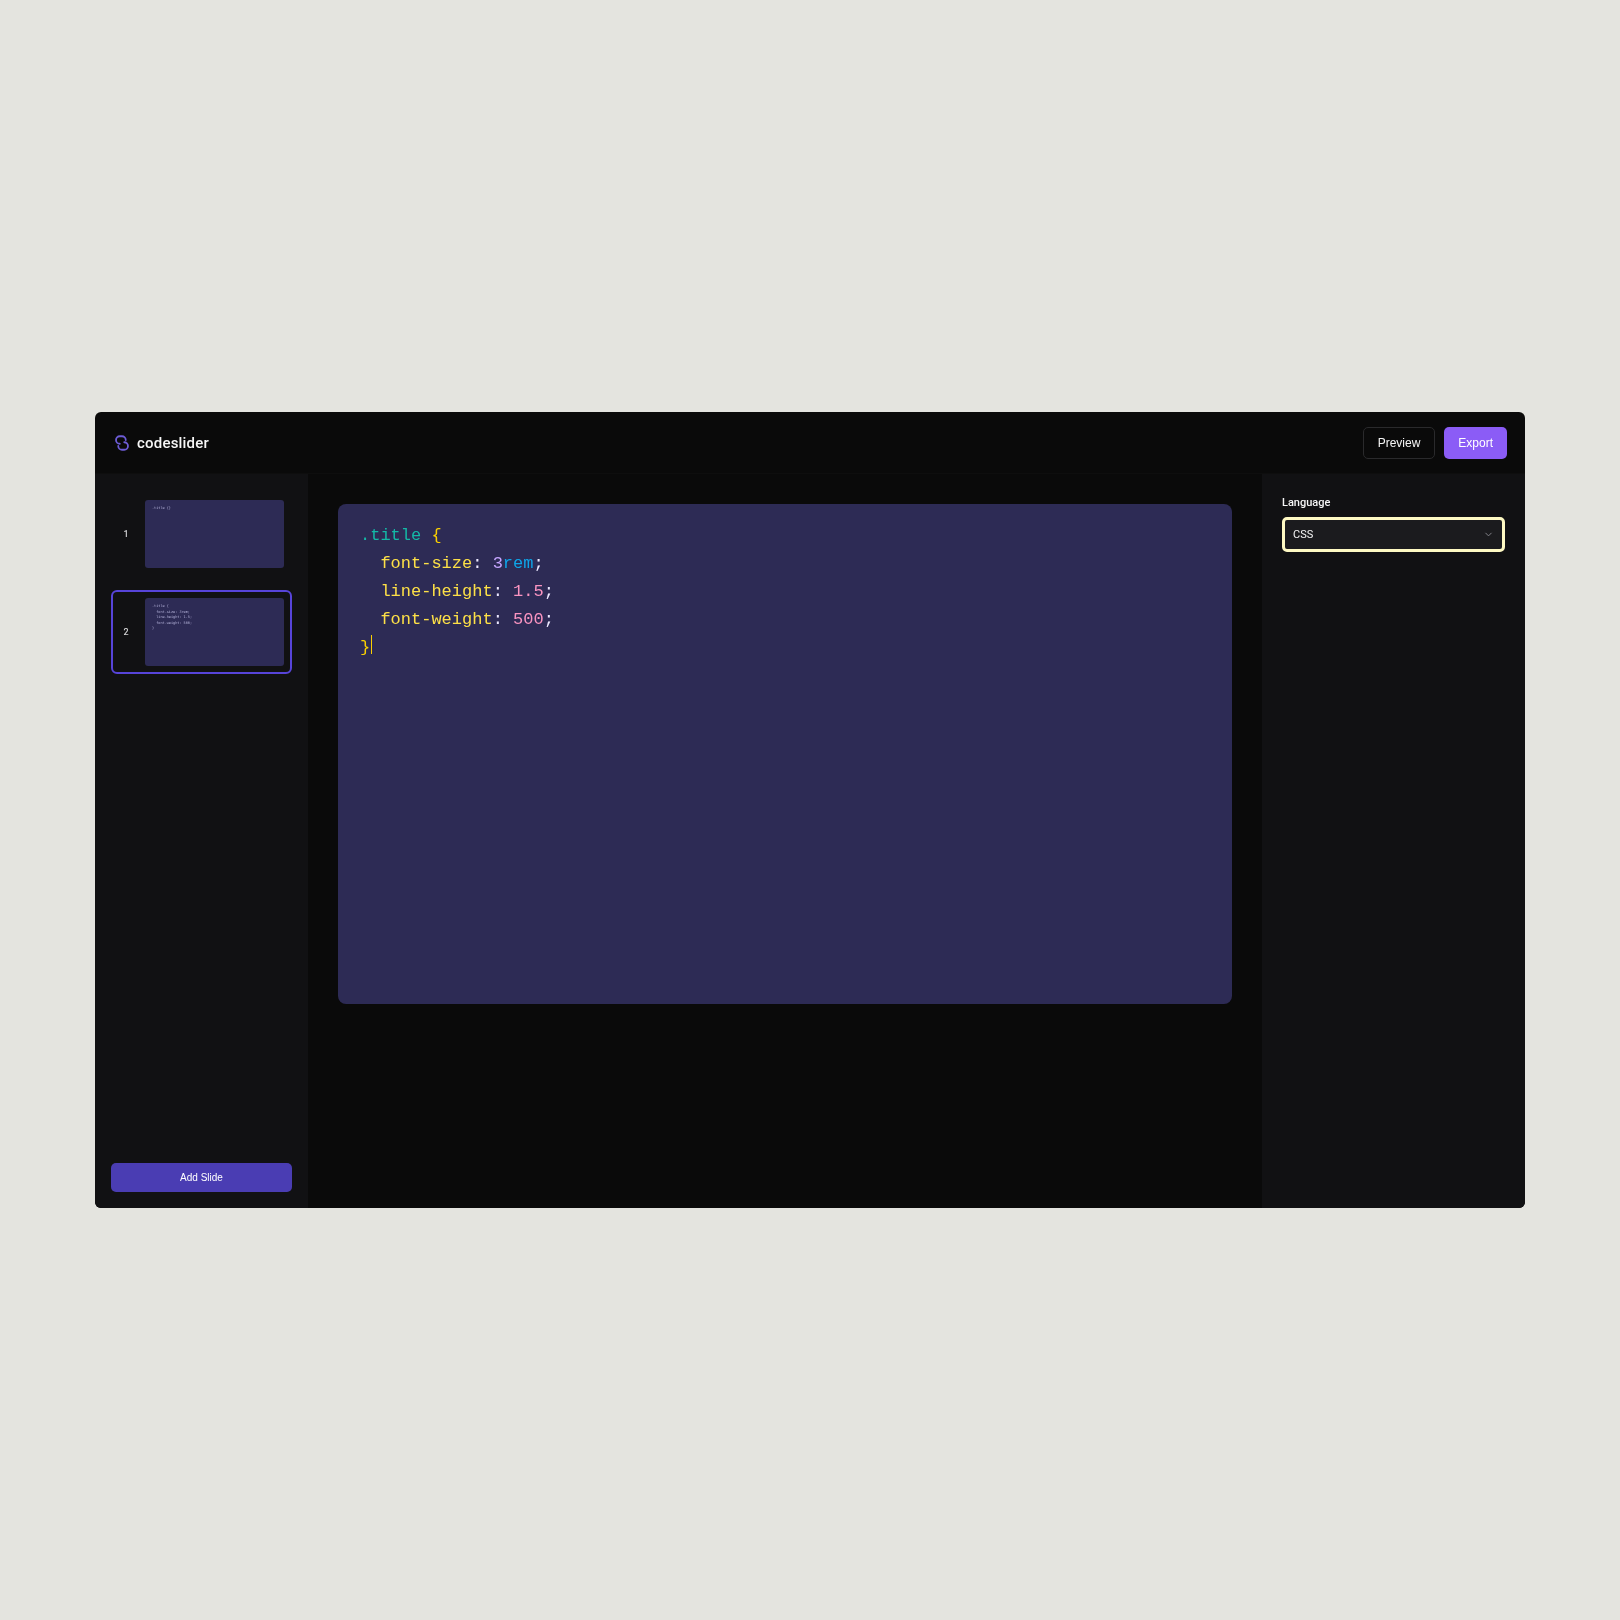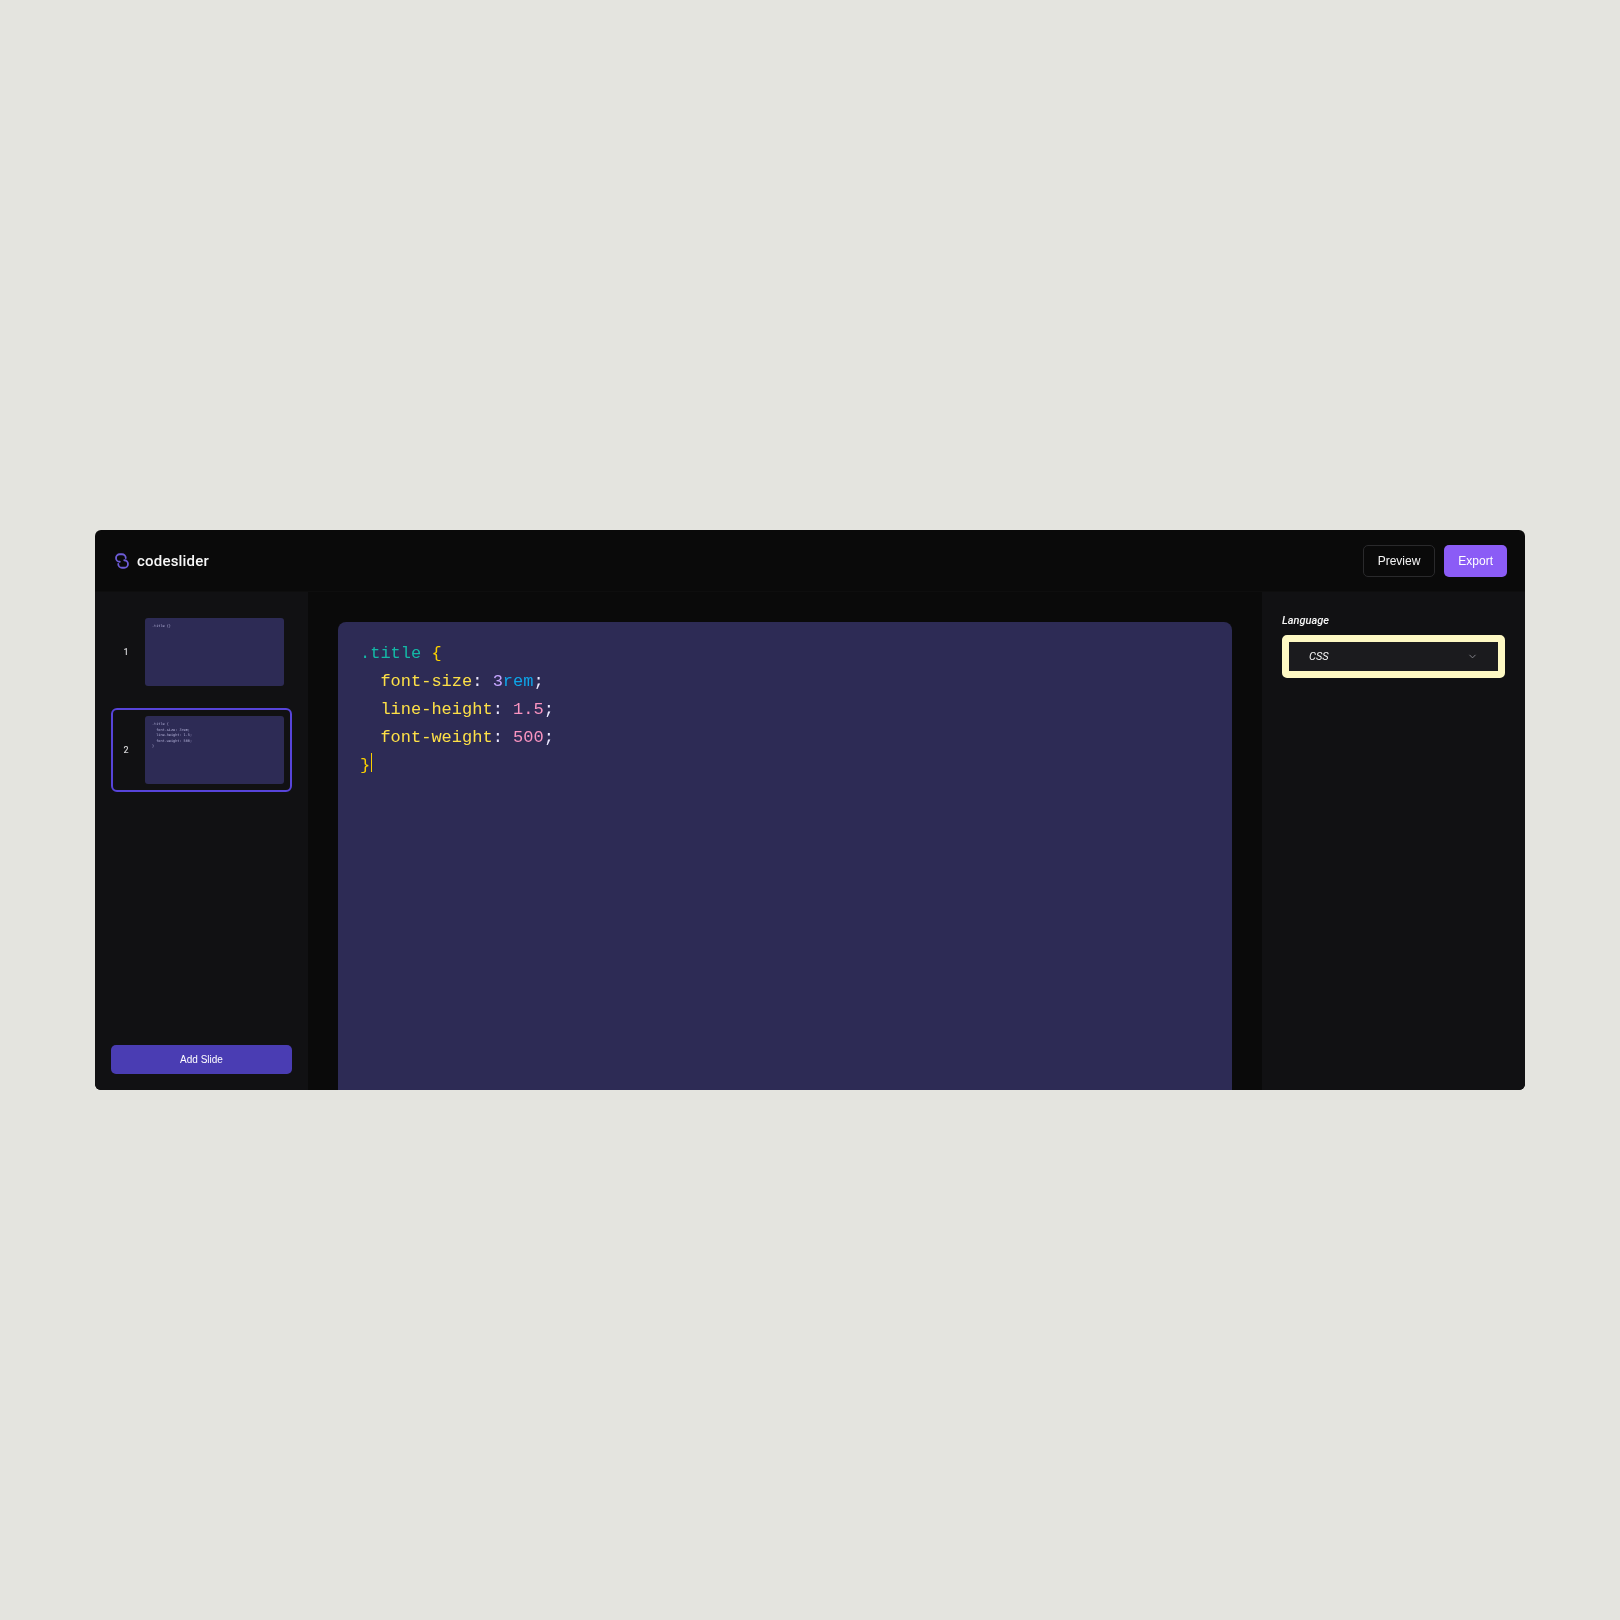--- a/index.html
+++ b/index.html
@@ -7,21 +7,21 @@
     width: 1620px;
     height: 1620px;
     background: #e4e4df;
     font-family: -apple-system, BlinkMacSystemFont, "Segoe UI", Roboto, Helvetica, Arial, sans-serif;
     display: flex;
     align-items: center;
     justify-content: center;
   }
   .app {
     width: 1430px;
-    height: 560px;
+    height: 796px;
     background: #0a0a0a;
     border-radius: 6px;
     display: flex;
     flex-direction: column;
     overflow: hidden;
   }
   
   .header {
     height: 62px;
     display: flex;
@@ -166,33 +166,32 @@
     margin-left: 1px;
   }
   
   .panel {
     width: 263px;
     background: #111113;
     padding: 22px 20px;
     display: flex;
     flex-direction: column;
     gap: 18px;
-    font-style: italic;
   }
   .field-group { display: flex; flex-direction: column; gap: 8px; }
   .field-label {
     font-size: 11px;
     color: #f5f5f5;
     font-weight: 500;
   }
   .select {
     background: #1b1b1e;
-    border: 7px solid #fef9c3;
+    border: 3px solid #fef9c3;
     border-radius: 5px;
-    padding: 8px 20px;
+    padding: 8px 8px;
     display: flex;
     align-items: center;
     justify-content: space-between;
     cursor: pointer;
   }
   .select-value {
     font-size: 11px;
     color: #f5f5f5;
   }
   .chevron {

